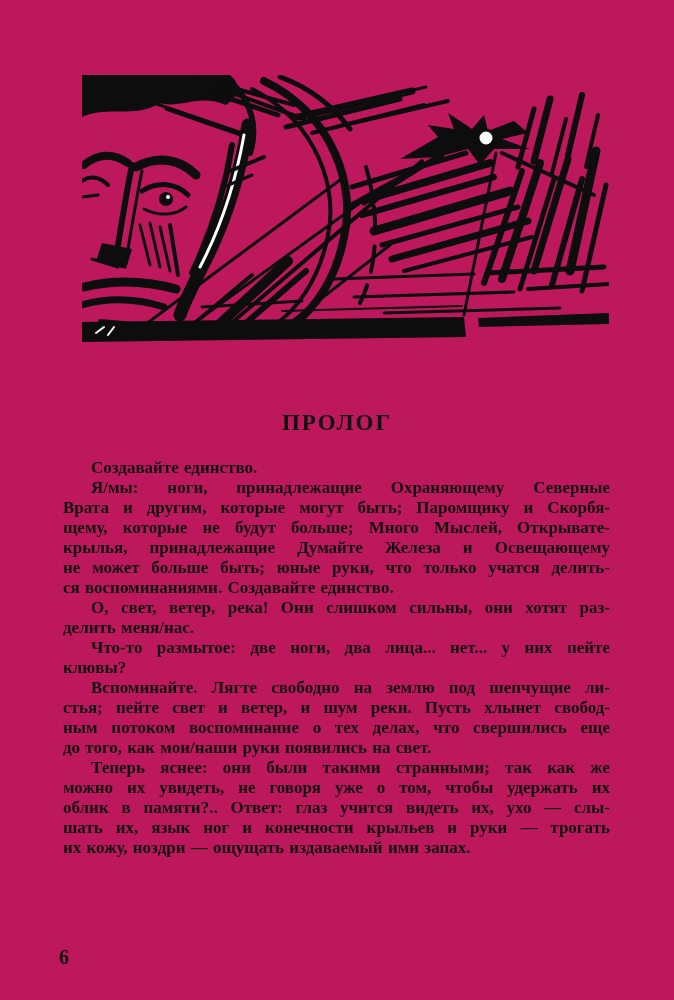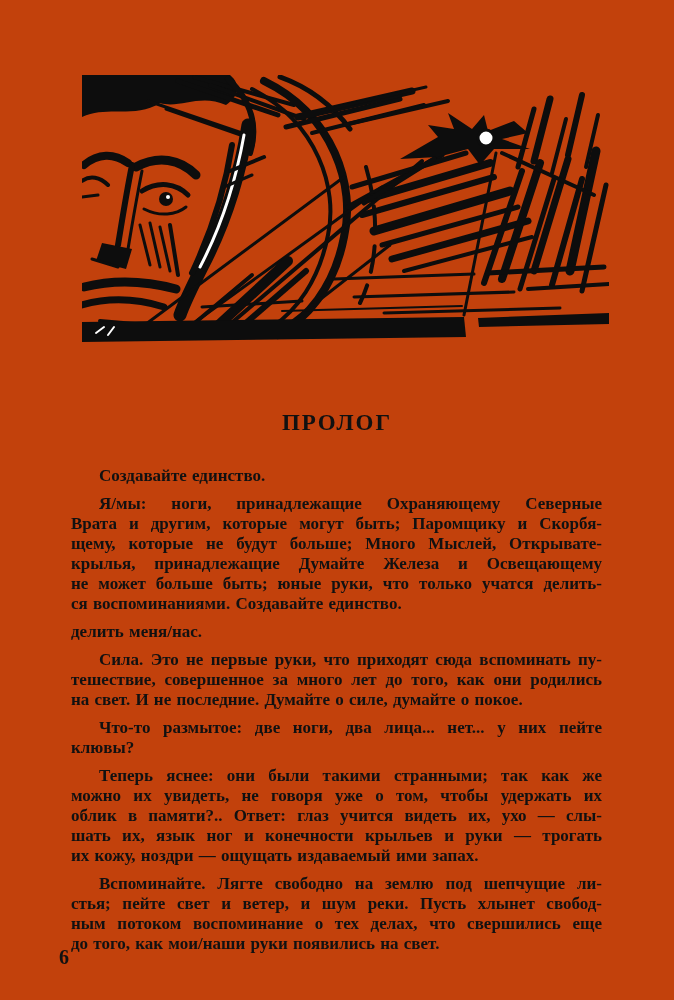--- a/index.html
+++ b/index.html
@@ -3,40 +3,40 @@
 <meta charset="utf-8">
 <style>
   html, body { margin: 0; padding: 0; }
   body {
     width: 674px; height: 1000px;
     background: #ffffff;
     font-family: "Liberation Serif", serif;
     position: relative;
     overflow: hidden;
   }
-  .page { position: absolute; inset: 0; background: #c2410c; color: #111; }
+  .page { position: absolute; inset: 0; background: #be185d; color: #111; }
 
   .illustration {
     position: absolute; left: 82px; top: 75px;
     width: 527px; height: 273px;
   }
   .illustration svg { width: 100%; height: 100%; display: block; }
 
   .chapter-title {
     position: absolute; left: 0; top: 410px; width: 100%;
     text-align: center;
     font-weight: 700; font-size: 23px; letter-spacing: 2px;
     color: #111;
   }
 
   .text-block {
     position: absolute; left: 63px; top: 458px; width: 547px;
     color: #111;
   }
-  .para { margin: 8px; padding: 0; }
+  .para { margin: 0; padding: 0; }
   .line {
     font-weight: 700; font-size: 17px; line-height: 20px;
     height: 20px; overflow: hidden;
     text-align: justify; text-align-last: justify;
     word-spacing: 1px;
   }
   .line.first { padding-left: 28px; }
   .line.last { text-align-last: left; }
 
   .page-number {
@@ -161,41 +161,37 @@
       </div>
       <div class="para">
         <div class="line first">Я/мы: ноги, принадлежащие Охраняющему Северные</div>
         <div class="line">Врата и другим, которые могут быть; Паромщику и Скорбя-</div>
         <div class="line">щему, которые не будут больше; Много Мыслей, Открывате-</div>
         <div class="line">крылья, принадлежащие Думайте Железа и Освещающему</div>
         <div class="line">не может больше быть; юные руки, что только учатся делить-</div>
         <div class="line last">ся воспоминаниями. Создавайте единство.</div>
       </div>
       <div class="para">
+        <div class="line first">О, свет, ветер, река! Они слишком сильны, они хотят раз-</div>
         <div class="line last">делить меня/нас.</div>
-      </div>
-      <div class="para">
-        <div class="line first">Сила. Это не первые руки, что приходят сюда вспоминать пу-</div>
-        <div class="line">тешествие, совершенное за много лет до того, как они родились</div>
-        <div class="line last">на свет. И не последние. Думайте о силе, думайте о покое.</div>
       </div>
       <div class="para">
         <div class="line first">Что-то размытое: две ноги, два лица... нет... у них пейте</div>
         <div class="line last">клювы?</div>
+      </div>
+      <div class="para">
+        <div class="line first">Вспоминайте. Лягте свободно на землю под шепчущие ли-</div>
+        <div class="line">стья; пейте свет и ветер, и шум реки. Пусть хлынет свобод-</div>
+        <div class="line">ным потоком воспоминание о тех делах, что свершились еще</div>
+        <div class="line last">до того, как мои/наши руки появились на свет.</div>
       </div>
       <div class="para">
         <div class="line first">Теперь яснее: они были такими странными; так как же</div>
         <div class="line">можно их увидеть, не говоря уже о том, чтобы удержать их</div>
         <div class="line">облик в памяти?.. Ответ: глаз учится видеть их, ухо — слы-</div>
         <div class="line">шать их, язык ног и конечности крыльев и руки — трогать</div>
         <div class="line last">их кожу, ноздри — ощущать издаваемый ими запах.</div>
       </div>
-      <div class="para">
-        <div class="line first">Вспоминайте. Лягте свободно на землю под шепчущие ли-</div>
-        <div class="line">стья; пейте свет и ветер, и шум реки. Пусть хлынет свобод-</div>
-        <div class="line">ным потоком воспоминание о тех делах, что свершились еще</div>
-        <div class="line last">до того, как мои/наши руки появились на свет.</div>
-      </div>
     </div>
 
   <div class="page-number">6</div>
 
 </div>
 
 </body></html>

